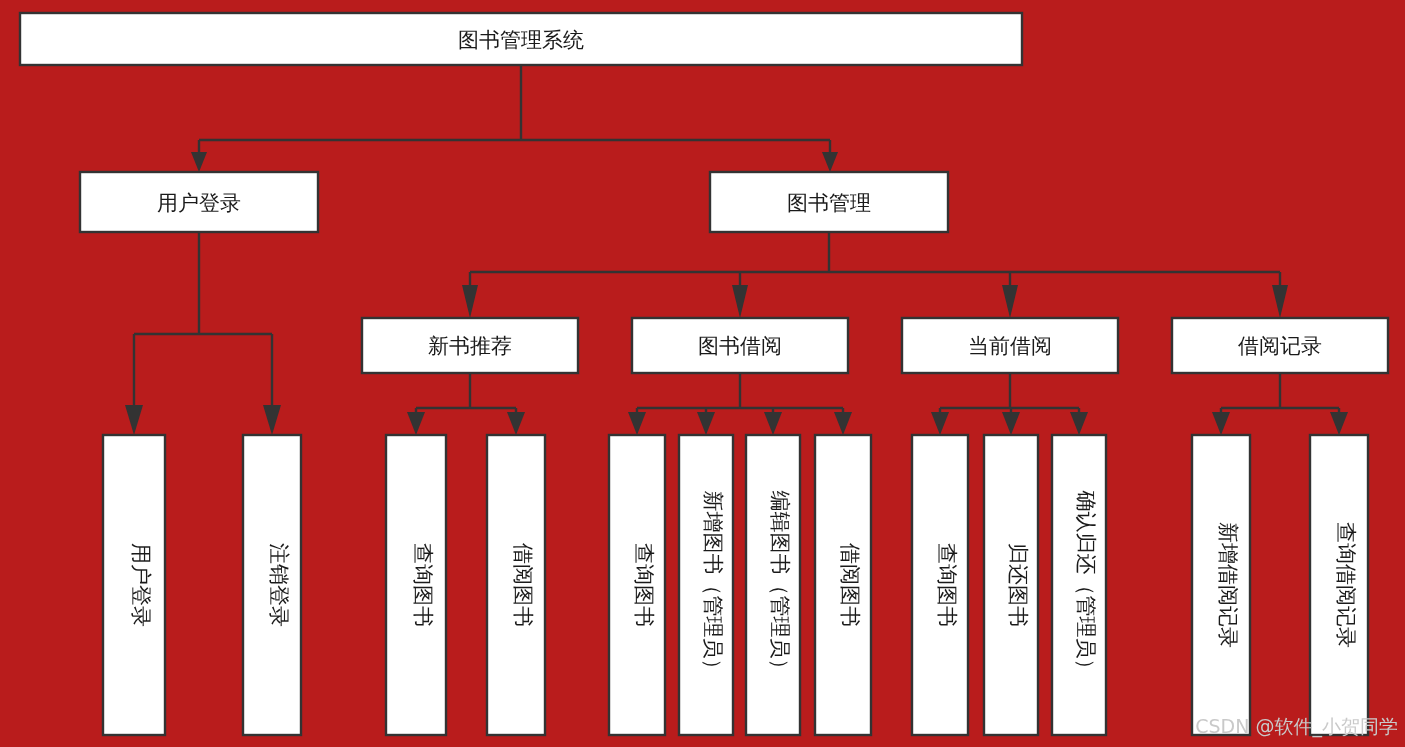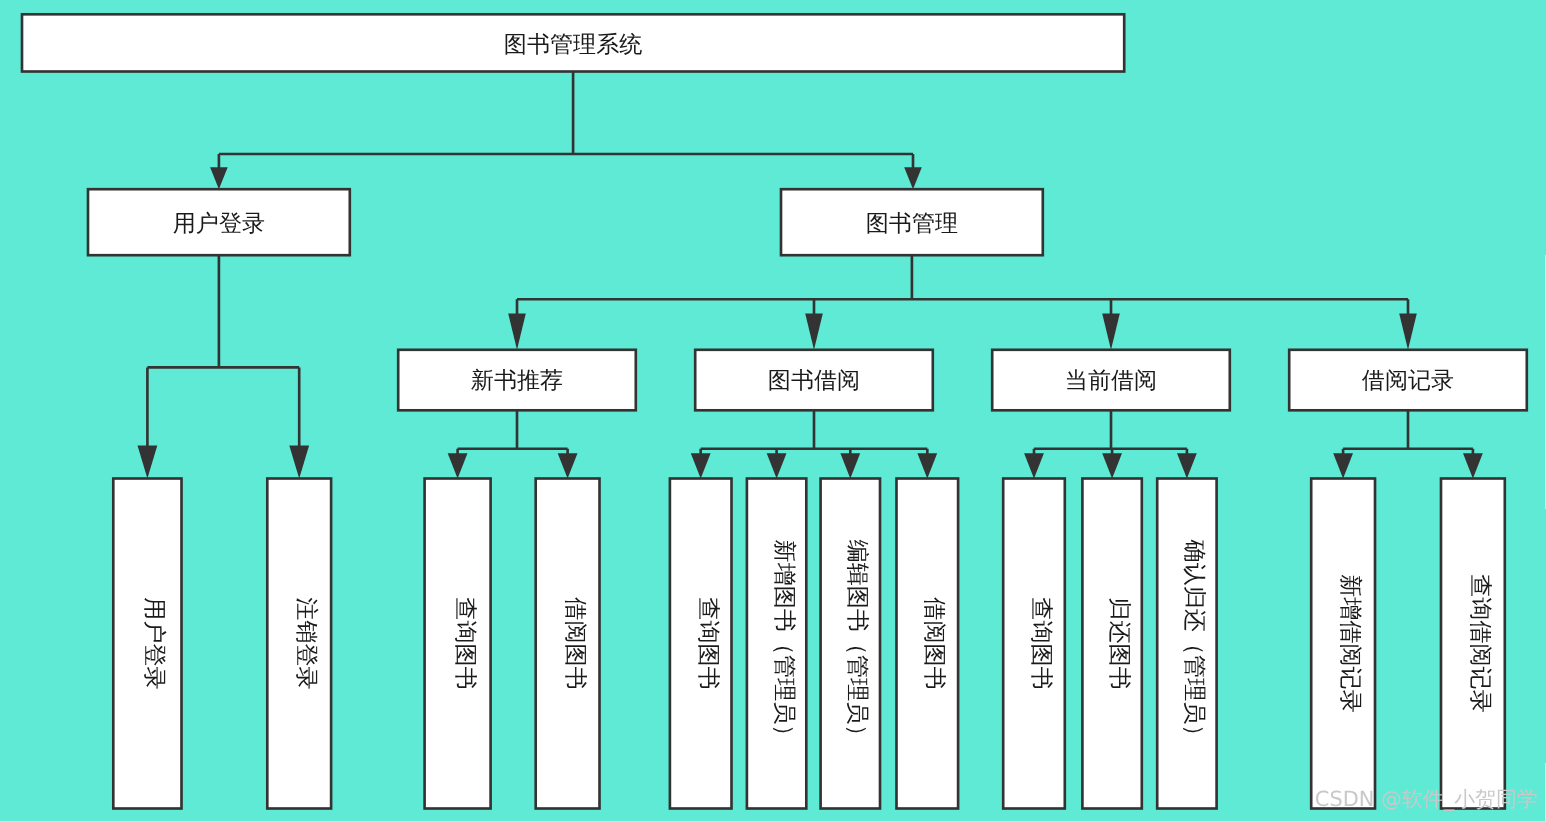--- a/index.html
+++ b/index.html
@@ -11,21 +11,21 @@
   body {
     width: 1405px;
     height: 747px;
     overflow: hidden;
     font-family: "DejaVu Sans", "Liberation Sans", sans-serif;
   }
   #diagram-root {
     position: relative;
     width: 1405px;
     height: 747px;
-    background: #5eead4;
+    background: #b91c1c;
   }
   svg#flowchart {
     display: block;
     width: 1405px;
     height: 747px;
   }
   .node-box {
     fill: #ffffff;
     stroke: #333333;
     stroke-width: 2.4;

